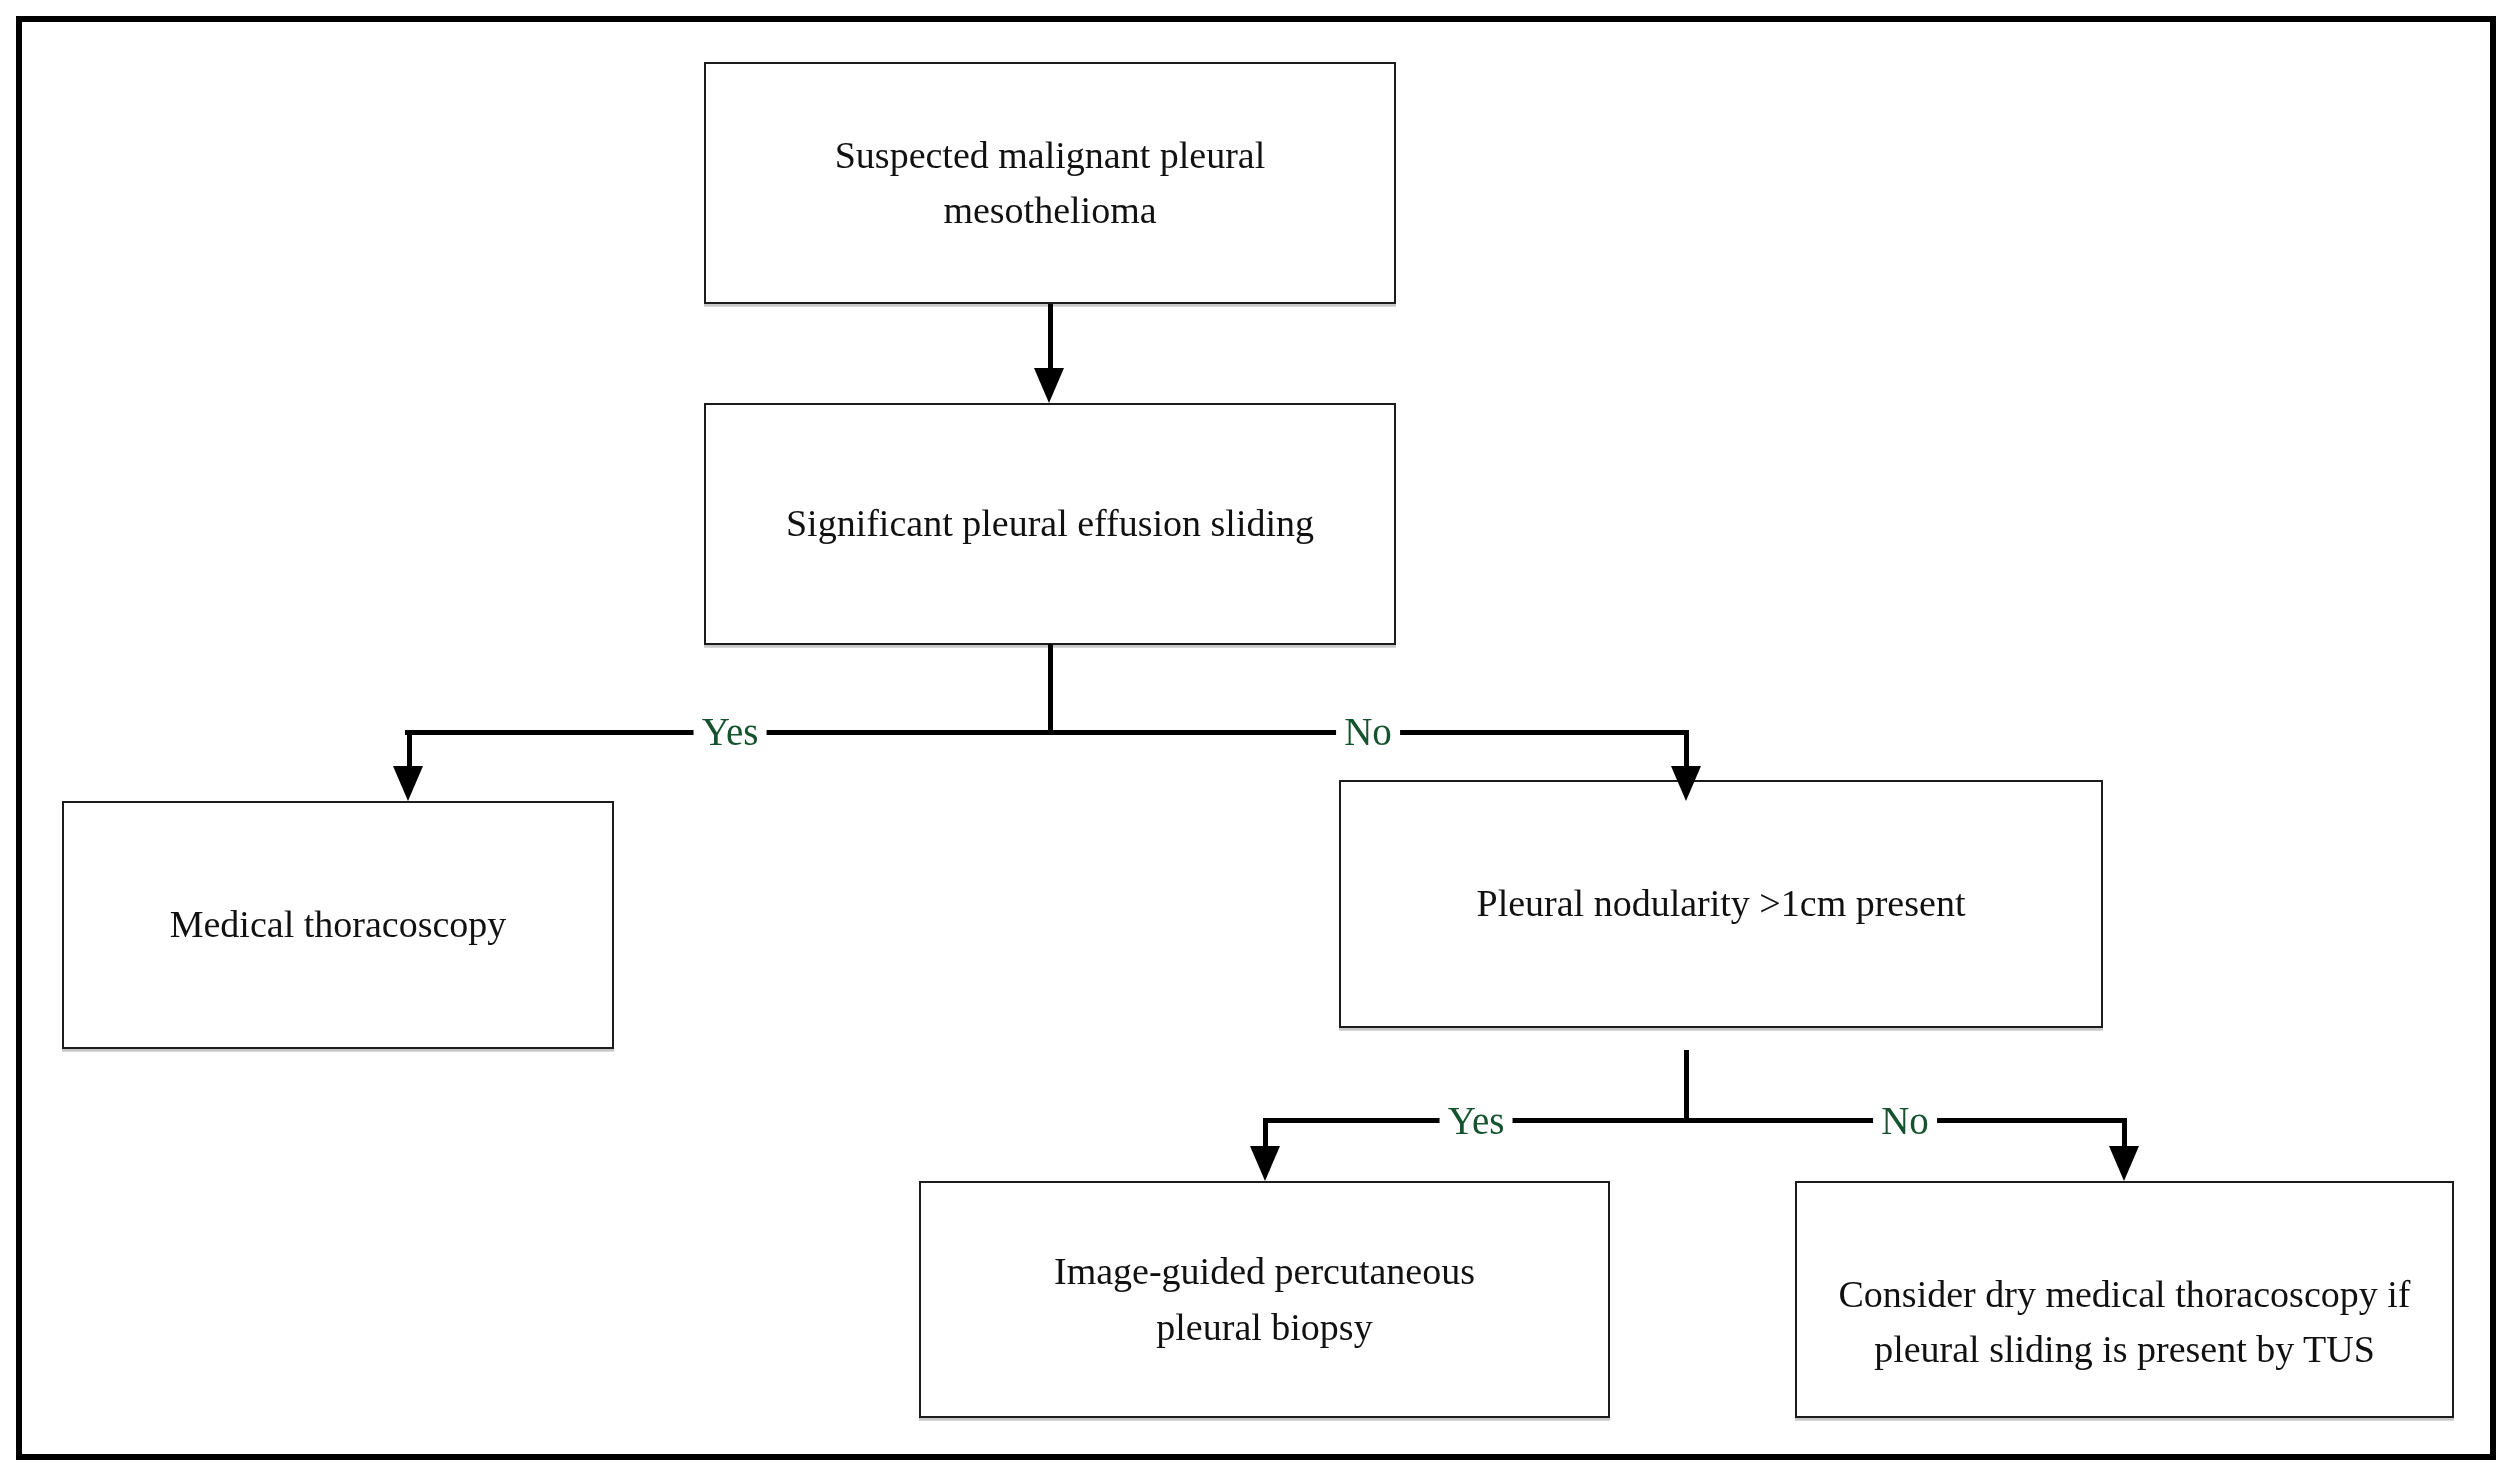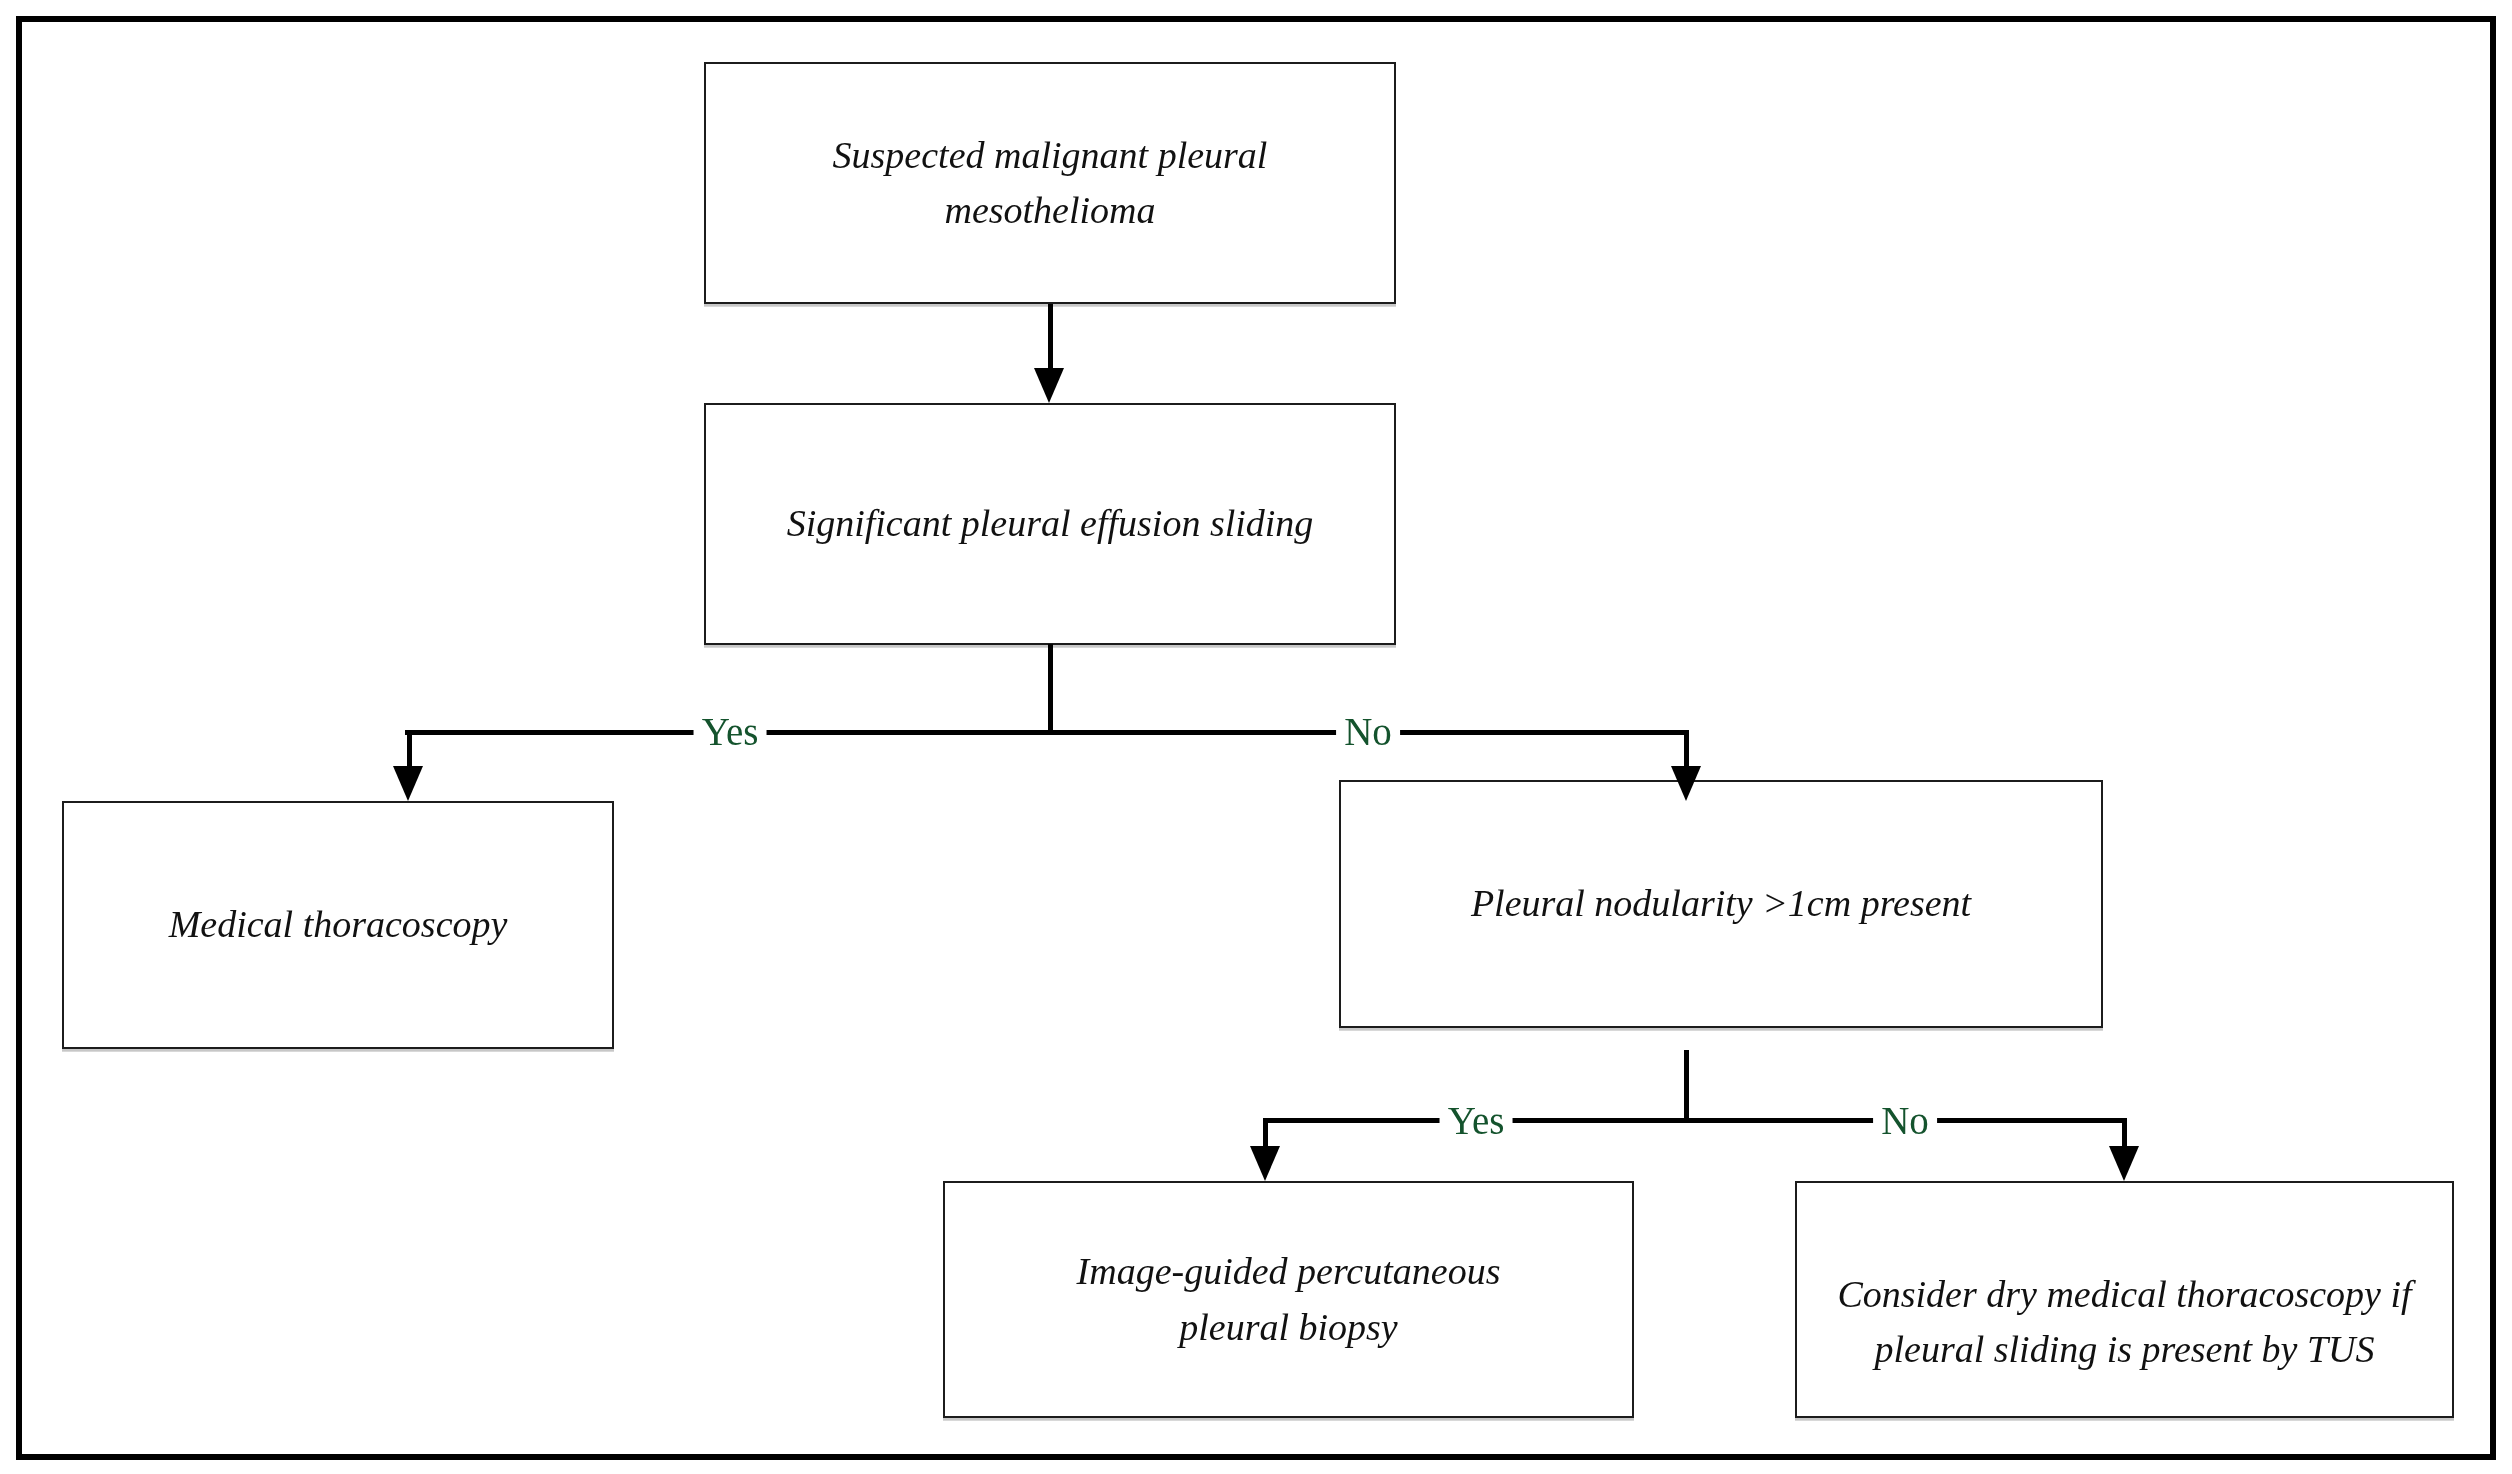--- a/index.html
+++ b/index.html
@@ -30,30 +30,29 @@
     box-sizing: border-box;
     border: 2px solid #1c1c1c;
     background: #ffffff;
     display: flex;
     align-items: center;
     justify-content: center;
     text-align: center;
     font-size: 38px;
     line-height: 1.45;
     box-shadow: 0 2.7px 0 rgba(0,0,0,0.22);
-    font-style: italic;
   }
   .node .txt { display: inline-block; padding: 0 9.5px; }
 
   #n-start        { left: 704px; top:   62px; width: 692px; height: 242px; }
   #n-start .txt   { max-width: 515px; }
   #n-effusion     { left: 704px; top:  403px; width: 692px; height: 242px; }
   #n-thoraco      { left:   62px; top: 801px; width: 552px; height: 248px; }
   #n-nodularity   { left: 1339px; top: 780px; width: 764px; height: 248px; }
-  #n-biopsy       { left: 919px; top: 1181px; width: 691px; height: 237px; margin-left: 24px; }
+  #n-biopsy       { left: 919px; top: 1181px; width: 691px; height: 237px; }
   #n-biopsy .txt  { max-width: 529px; }
   #n-dry          { left: 1795px; top: 1181px; width: 659px;  height: 237px; }
   #n-dry .txt     { padding: 0 4.1px; margin-top: 45px; }
 
   .v-line, .h-line {
     position: absolute;
     background: #000000;
   }
   .v-line { width: 4.7px; }
   .h-line { height: 4.7px; }

